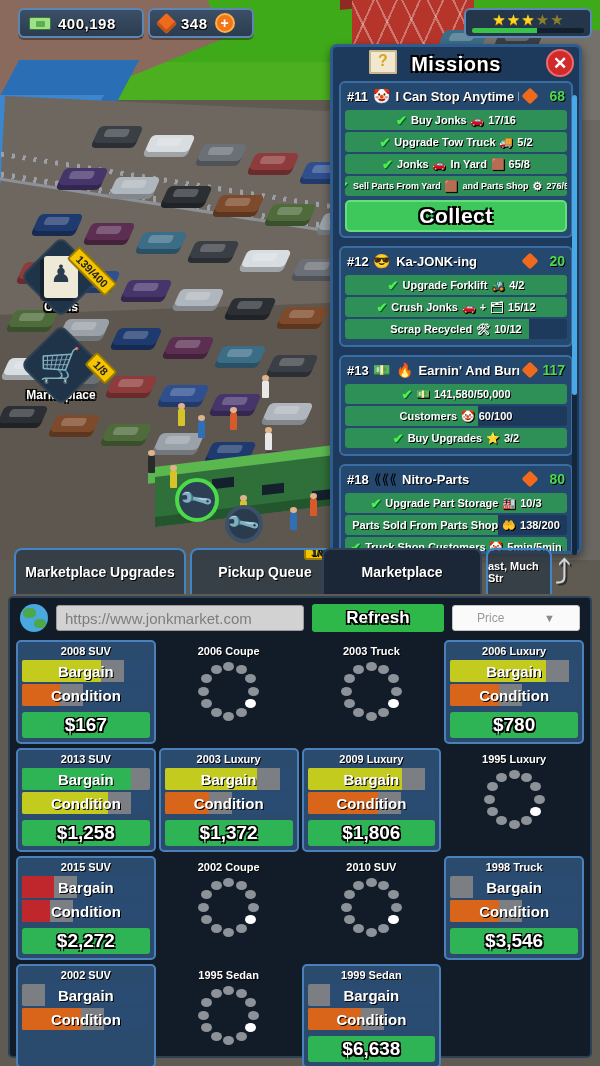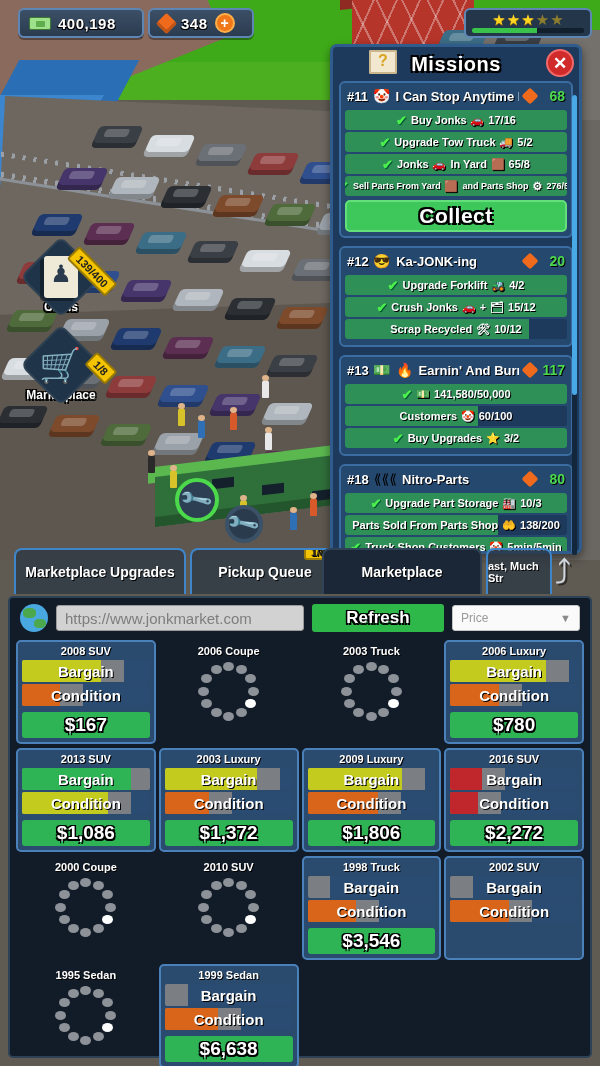--- a/index.html
+++ b/index.html
@@ -200,21 +200,21 @@
     display:flex; align-items:center; padding:0 8px; color:#7d7d7d; font-size:15px;
   }
   .refresh-btn {
     width:132px; height:28px; background:#2fb84a; border-radius:3px;
     display:flex; align-items:center; justify-content:center;
     color:#fff; font-size:17px; font-weight:bold;
     text-shadow: 1.5px 1.5px 0 #000, -1.5px 1.5px 0 #000, 1.5px -1.5px 0 #000, -1.5px -1.5px 0 #000;
   }
   .price-sel {
     width:128px; height:26px; background:#fafafa; border:1px solid #c5c5c5; border-radius:3px;
-    display:flex; align-items:center; justify-content:space-between; padding:0 8px;
+    display:flex; align-items:center; justify-content:space-between; padding:0 24px;
     color:#9a9a9a; font-size:12px;
   }
   .chev { font-size:11px; color:#8a8a8a; }
 
   .grid { padding:2px 6px 0; display:grid; grid-template-columns: repeat(4, 1fr); gap:4px 3px; }
   .cell { height:104px; position:relative; }
   .listing {
     height:100%; background:#2a4a6e; border:2px solid #4a81bb; border-radius:5px;
     padding:2px 4px 4px; display:flex; flex-direction:column; gap:2px;
   }
@@ -657,21 +657,21 @@
             <div class="stat">
               <div class="grey" style="width: 100%;"></div>
               <div class="bar" style="width: 85%; background: rgb(46, 180, 85);"></div>
               <div class="lbl">Bargain</div>
             </div>
             <div class="stat">
               <div class="grey" style="width: 85%;"></div>
               <div class="bar" style="width: 67%; background: rgb(195, 204, 30);"></div>
               <div class="lbl">Condition</div>
             </div>
-            <div class="price-btn">$1,086</div>
+            <div class="price-btn">$1,258</div>
           </div>
         </div>
         <div class="cell">
           <div class="listing">
             <div class="l-title">2003 Luxury</div>
             <div class="stat">
               <div class="grey" style="width: 90%;"></div>
               <div class="bar" style="width: 72%; background: rgb(195, 204, 30);"></div>
               <div class="lbl">Bargain</div>
             </div>
@@ -693,38 +693,57 @@
             </div>
             <div class="stat">
               <div class="grey" style="width: 73%;"></div>
               <div class="bar" style="width: 55%; background: rgb(217, 101, 26);"></div>
               <div class="lbl">Condition</div>
             </div>
             <div class="price-btn">$1,806</div>
           </div>
         </div>
         <div class="cell">
+          <div class="loading">
+            <div class="l-title pend">1995 Luxury</div>
+            <div class="spinner">
+              <i style="left: 25.5px; top: 1.5px;"></i>
+              <i style="left: 38px; top: 4.84936px;"></i>
+              <i style="left: 47.1506px; top: 14px;"></i>
+              <i style="left: 50.5px; top: 26.5px;"></i>
+              <i style="left: 47.1506px; top: 39px; background: rgb(255, 255, 255);"></i>
+              <i style="left: 38px; top: 48.1506px;"></i>
+              <i style="left: 25.5px; top: 51.5px;"></i>
+              <i style="left: 13px; top: 48.1506px;"></i>
+              <i style="left: 3.84936px; top: 39px;"></i>
+              <i style="left: 0.5px; top: 26.5px;"></i>
+              <i style="left: 3.84936px; top: 14px;"></i>
+              <i style="left: 13px; top: 4.84936px;"></i>
+            </div>
+          </div>
+        </div>
+        <div class="cell">
           <div class="listing">
-            <div class="l-title">2016 SUV</div>
+            <div class="l-title">2015 SUV</div>
             <div class="stat">
               <div class="grey" style="width: 43%;"></div>
               <div class="bar" style="width: 25%; background: rgb(192, 39, 45);"></div>
               <div class="lbl">Bargain</div>
             </div>
             <div class="stat">
               <div class="grey" style="width: 40%;"></div>
               <div class="bar" style="width: 22%; background: rgb(192, 39, 45);"></div>
               <div class="lbl">Condition</div>
             </div>
             <div class="price-btn">$2,272</div>
           </div>
         </div>
         <div class="cell">
           <div class="loading">
-            <div class="l-title pend">2000 Coupe</div>
+            <div class="l-title pend">2002 Coupe</div>
             <div class="spinner">
               <i style="left: 25.5px; top: 1.5px;"></i>
               <i style="left: 38px; top: 4.84936px;"></i>
               <i style="left: 47.1506px; top: 14px;"></i>
               <i style="left: 50.5px; top: 26.5px;"></i>
               <i style="left: 47.1506px; top: 39px; background: rgb(255, 255, 255);"></i>
               <i style="left: 38px; top: 48.1506px;"></i>
               <i style="left: 25.5px; top: 51.5px;"></i>
               <i style="left: 13px; top: 48.1506px;"></i>
               <i style="left: 3.84936px; top: 39px;"></i>

